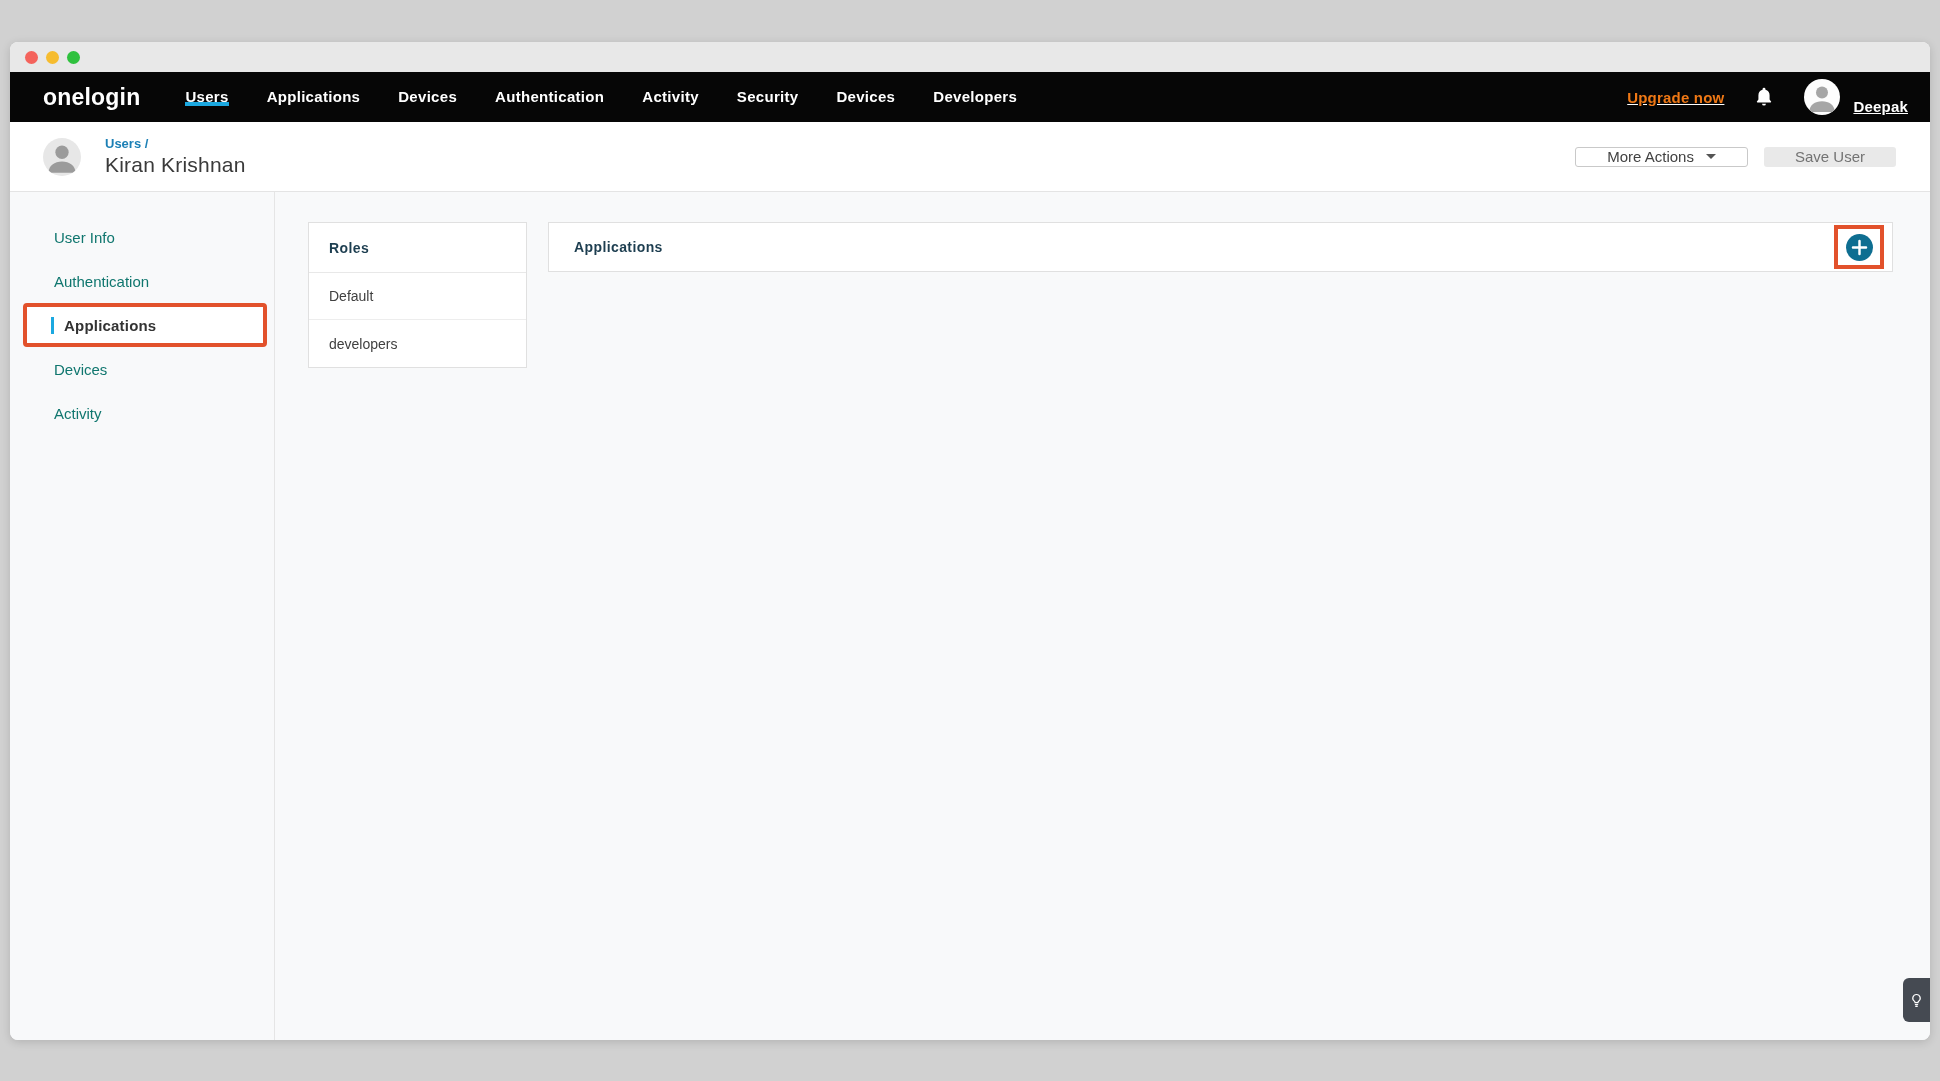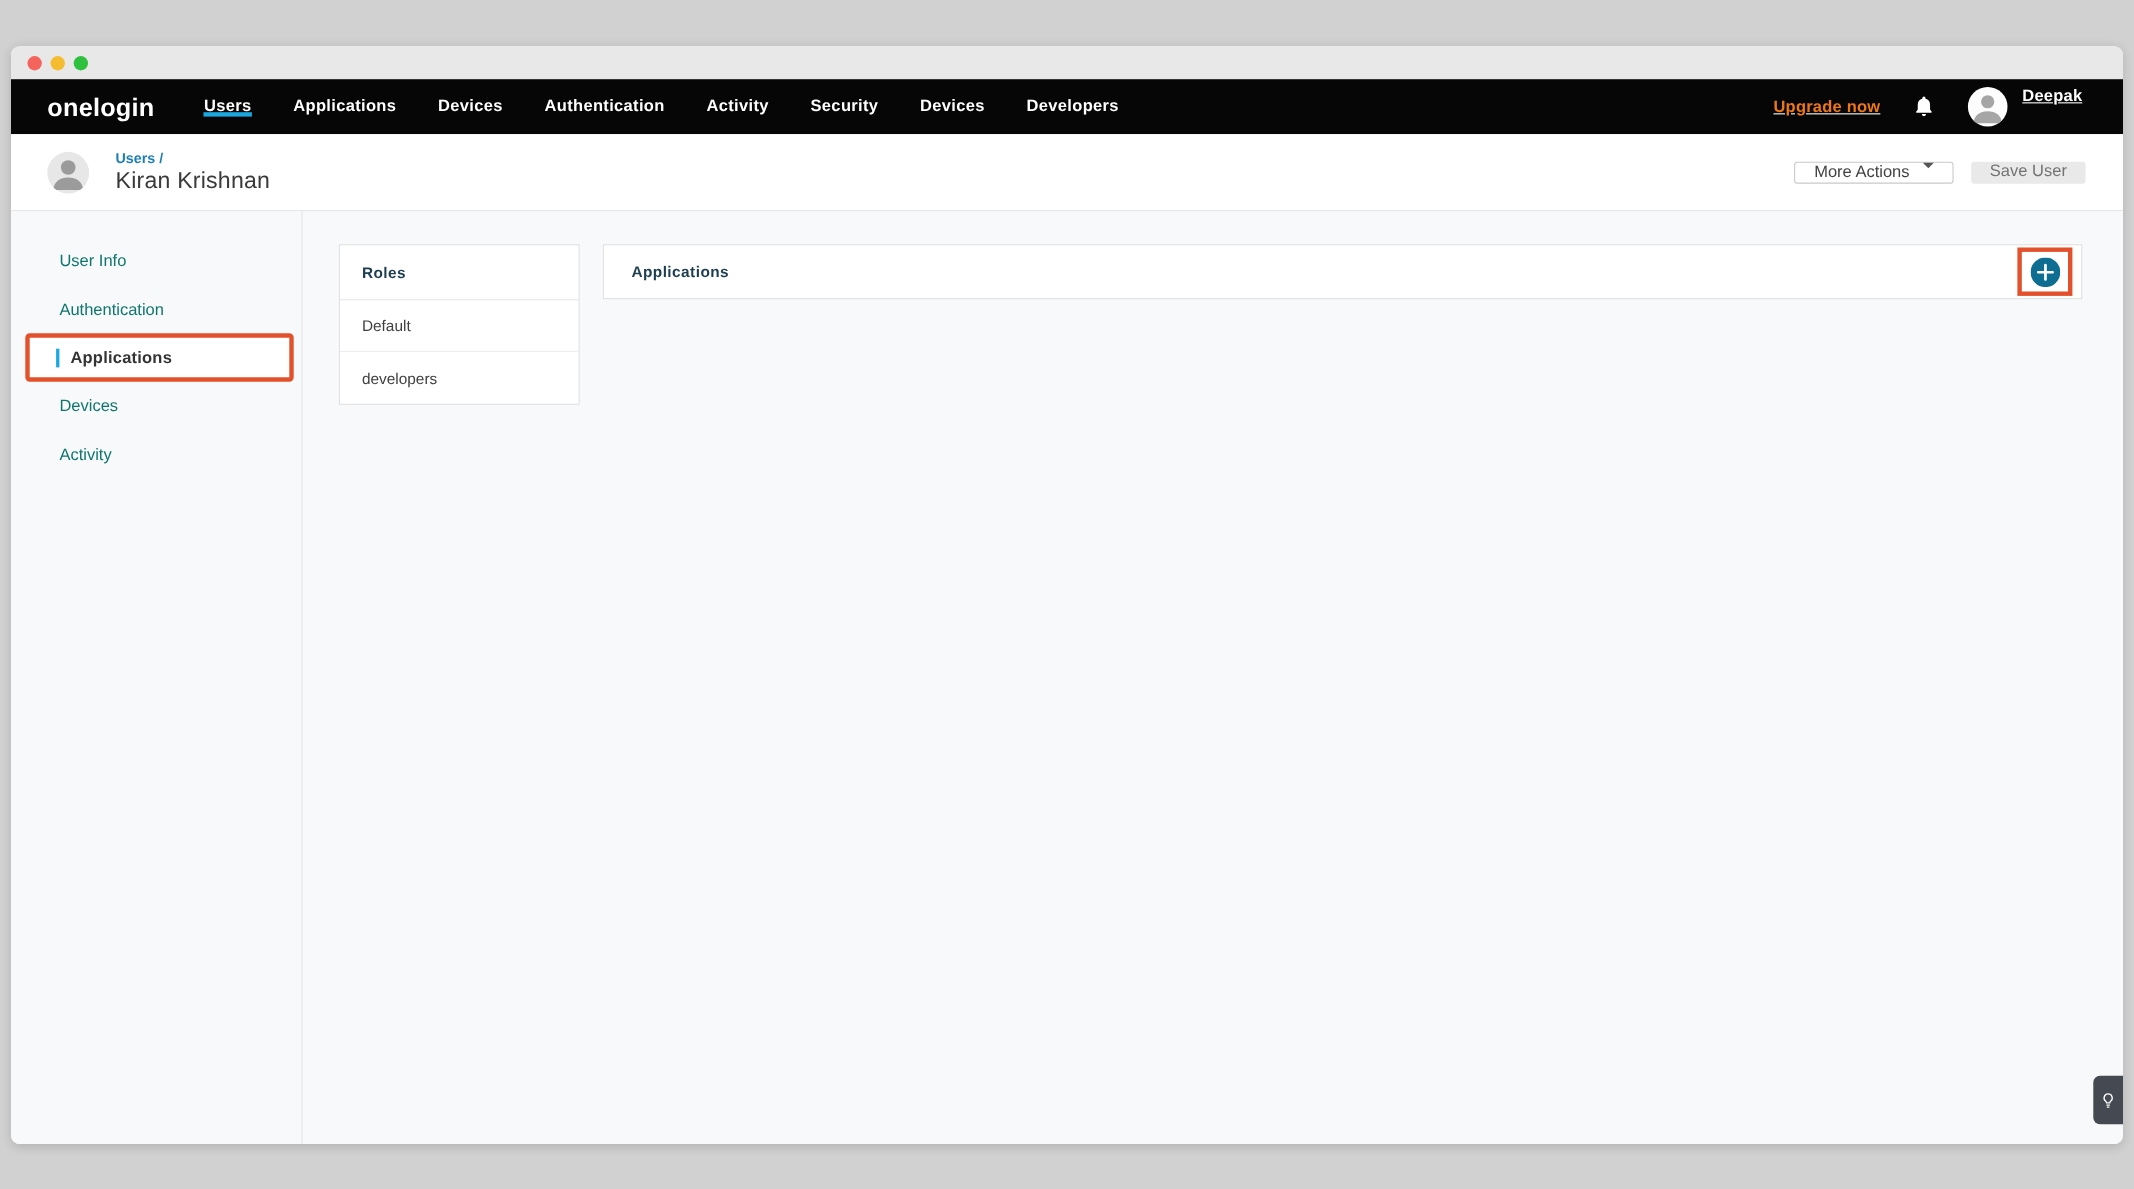--- a/index.html
+++ b/index.html
@@ -11,46 +11,46 @@
             box-shadow:0 2px 10px rgba(0,0,0,.15); }
 
   
   .titlebar { height:30px; background:#e8e8e8; display:flex; align-items:center;
               padding-left:15px; gap:8px; }
   .tl-dot { width:13px; height:13px; border-radius:50%; }
   .tl-red { background:#f4635c; } .tl-yellow { background:#f6bc2f; } .tl-green { background:#2fc13e; }
 
   
   .navbar { height:50px; background:#060606; display:flex; align-items:center;
-            color:#fff; padding:0 37px 0 33px; }
+            color:#fff; padding:0 22px 0 33px; }
   .logo { font-size:23px; font-weight:700; letter-spacing:.2px; color:#fff; }
   .nav-items { display:flex; margin-left:26px; height:50px; }
   .nav-item { height:34px; display:flex; padding:0 19px; cursor:pointer; }
   .nav-item .lbl { font-size:15px; font-weight:700; letter-spacing:.3px;
                    padding:16px 0 10px; border-bottom:4px solid transparent; }
   .nav-item.active .lbl { border-bottom-color:#1ba8e0; }
   .nav-right { margin-left:auto; display:flex; align-items:center; gap:29px;text-decoration:underline; }
   .upgrade { color:#ef7815; font-size:15px; font-weight:700; letter-spacing:.2px; cursor:pointer; }
   .bell { width:22px; height:22px; display:block; cursor:pointer; }
-  .nav-user { display:flex; align-items:flex-start; gap:13px; cursor:pointer; }
+  .nav-user { display:flex; align-items:flex-end; gap:13px; cursor:pointer; }
   .avatar { border-radius:50%; overflow:hidden; position:relative; flex:none; }
   .avatar svg { position:absolute; inset:0; width:100%; height:100%; }
   .nav-avatar { width:36px; height:36px; background:#fdfdfd; }
   .nav-username { font-size:15px; font-weight:700; letter-spacing:.2px; }
 
   
   .pageheader { height:70px; background:#fff; border-bottom:1px solid #e4e4e4;
                 display:flex; align-items:center; padding:0 34px 0 33px; }
   .ph-avatar { width:38px; height:38px; background:#e7e7e7; }
   .ph-text { margin-left:24px; }
   .breadcrumb { color:#1b7fb5; font-size:13px; font-weight:700; cursor:pointer; }
   .page-title { color:#3a3a3a; font-size:21px; margin-top:2px; letter-spacing:.2px; }
   .ph-actions { margin-left:auto; display:flex; align-items:center; gap:16px; }
-  .btn { font-size:15px; border-radius:3px; padding:0 17px; height:20px;
-         display:inline-flex; font-family:inherit; }
+  .btn { font-size:15px; border-radius:3px; padding:0 31px; height:20px;
+         display:inline-flex; align-items:center; font-family:inherit; }
   .btn-more { background:#fff; border:1px solid #c9c9c9; color:#424242; gap:12px; cursor:pointer; }
   .caret { width:0; height:0; border-left:5px solid transparent;
            border-right:5px solid transparent; border-top:5px solid #555; }
   .btn-save { background:#e9e9e9; border:none; color:#737373; }
 
   
   .content { display:flex; height:848px; background:#f8f9fa; position:relative; }
   .sidebar { width:265px; flex:none; border-right:1px solid #e5e5e5; padding-top:23px; }
   .side-item { height:44px; display:flex; align-items:center; padding-left:44px;
                color:#0f766e; font-size:15px; cursor:pointer; }

